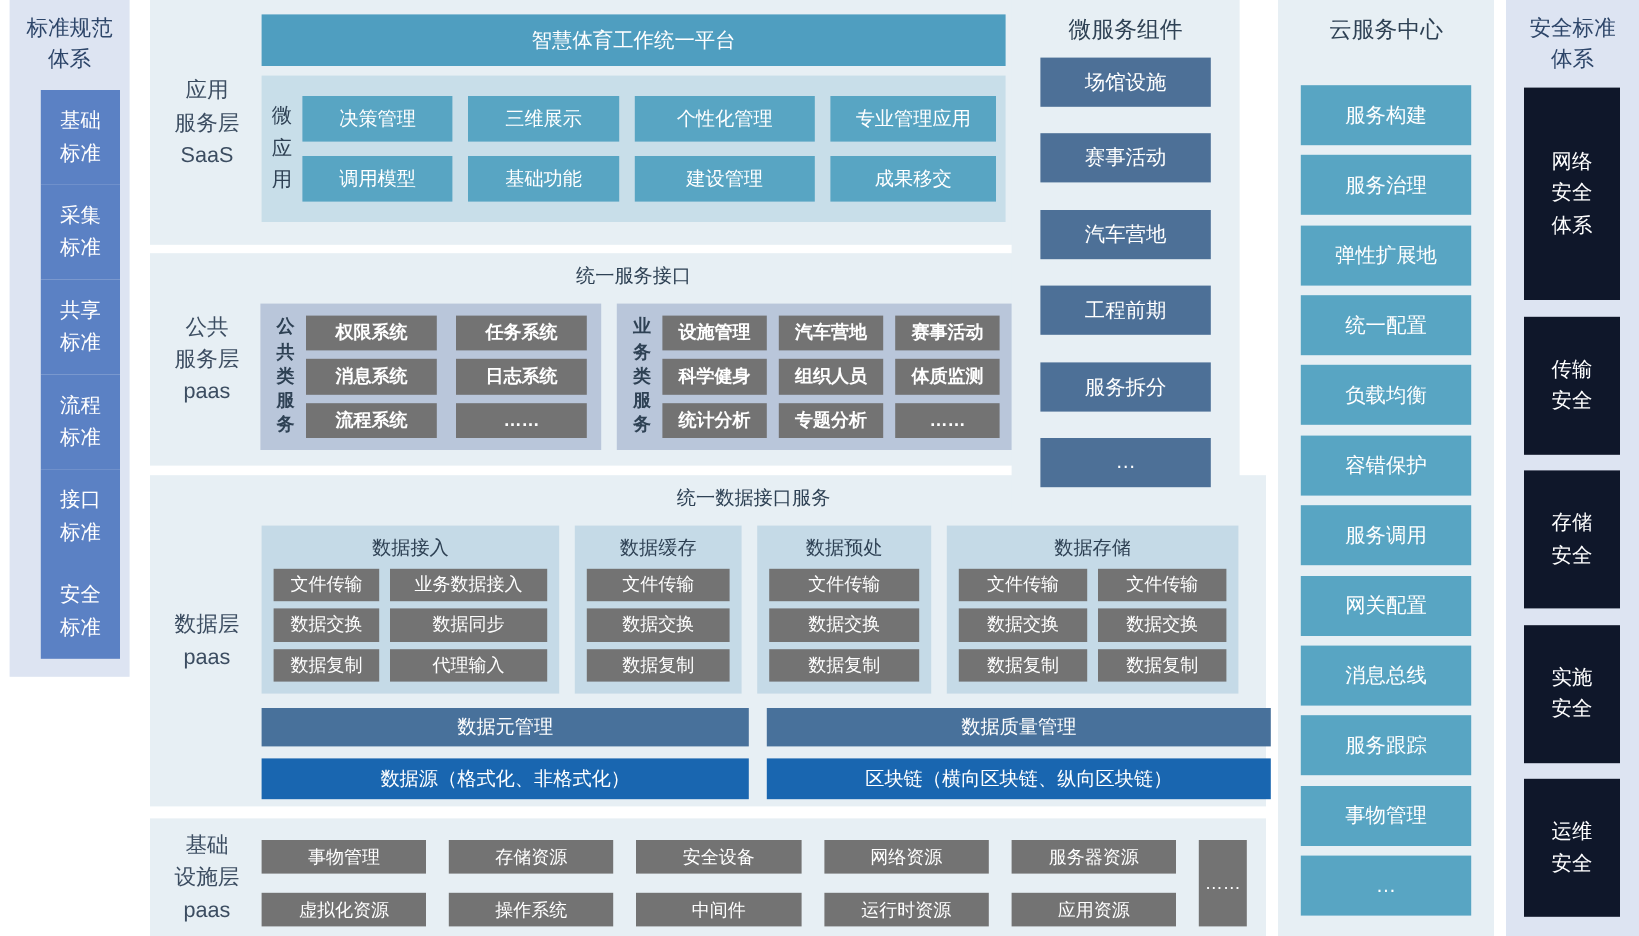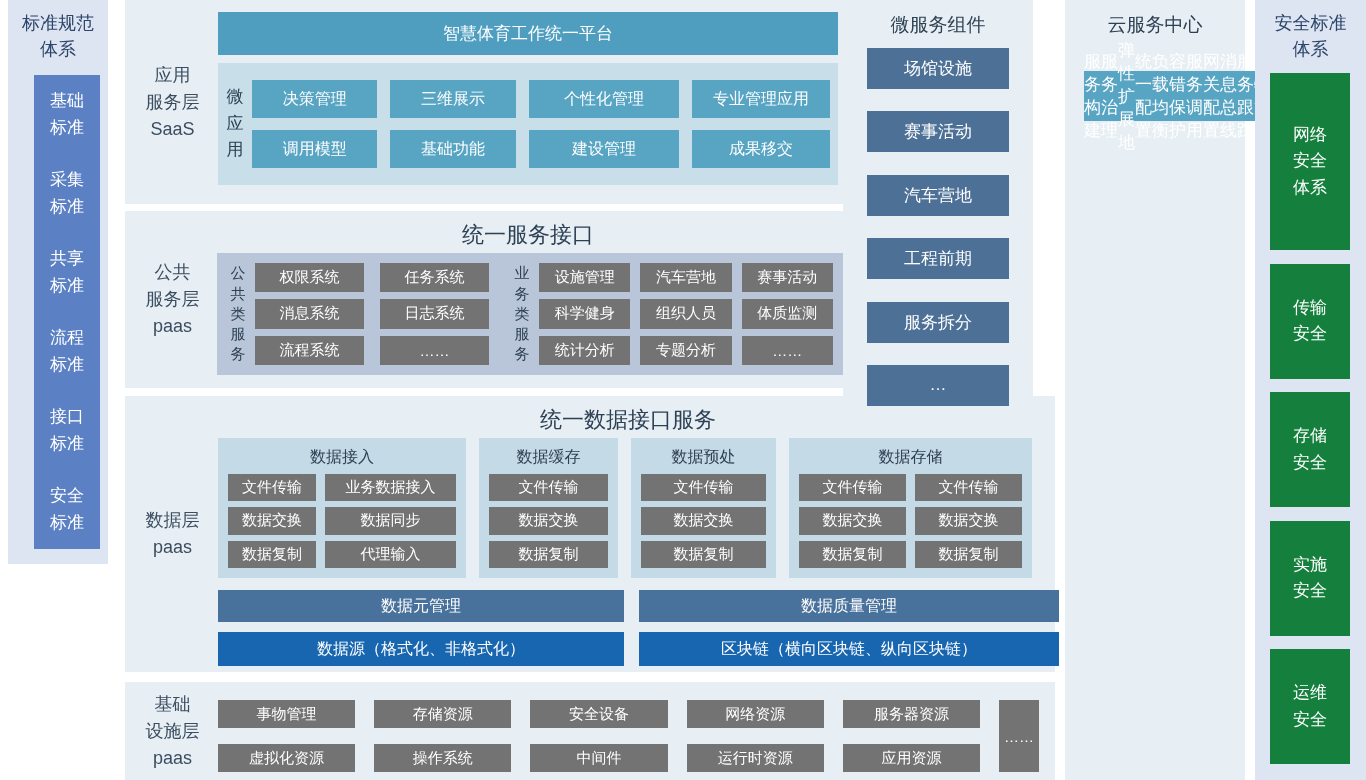--- a/index.html
+++ b/index.html
@@ -26,22 +26,22 @@
   .app-header{position:absolute;left:93px;right:17px;top:12px;height:43px;background:#4f9ec0;color:#fff;font-size:17px;}
   .micro-panel{position:absolute;left:93px;right:17px;top:63px;height:122px;background:#c8dee9;display:flex;}
   .vlabel{color:#2e4154;word-break:break-all;text-align:center;}
   .micro-vlabel{width:34px;align-self:center;font-size:17px;line-height:1.55;}
   .micro-vlabel span{display:inline-block;width:18px;}
   .micro-grid{flex:1;display:grid;grid-template-columns:1fr 1fr 1.2fr 1.1fr;gap:12px 13px;padding:17px 8px 17px 0;}
   .teal-btn{background:#58a5c3;color:#fff;font-size:16px;}
 
   
   #public-panel{left:125px;top:211px;width:730px;height:177px;}
-  .section-title{position:absolute;left:93px;right:17px;top:9px;text-align:center;font-size:22px;color:#2e4154;}
-  .pub-groups{position:absolute;left:92px;right:10px;top:42px;bottom:13px;display:flex;}
+  .section-title{position:absolute;left:93px;right:17px;top:9px;text-align:center;font-size:16px;color:#2e4154;}
+  .pub-groups{position:absolute;left:92px;right:10px;top:42px;bottom:13px;display:flex;gap:13px;font-weight:bold;}
   .group-gray{background:#b9c6da;display:flex;padding:8px 8px;}
   .g1{width:268px;}
   .g2{flex:1;}
   .group-vlabel{width:26px;align-self:center;font-size:15px;line-height:1.35;}
   .group-vlabel span{display:inline-block;width:16px;}
   .pub-grid1{flex:1;display:grid;grid-template-columns:1fr 1fr;gap:7px 16px;padding:2px 4px;}
   .pub-grid2{flex:1;display:grid;grid-template-columns:1fr 1fr 1fr;gap:7px 10px;padding:2px 4px;}
   .blue-btn{background:#737373;color:#fff;font-size:15px;}
 
   
@@ -68,27 +68,27 @@
   .infra-more{grid-column:6;grid-row:1 / span 2;}
 
   
   #micro-panel{left:819px;top:0;width:190px;height:424px;margin-left:24px;}
   .col-title{position:absolute;left:0;right:0;top:12px;text-align:center;font-size:19px;color:#2e4154;}
   .ms-boxes{position:absolute;left:24px;right:24px;top:48px;bottom:18px;display:flex;flex-direction:column;justify-content:space-between;}
   .slate-box{height:41px;background:#4d7097;color:#fff;font-size:17px;}
 
   
   #cloud-panel{left:1065px;top:0;width:180px;height:780px;}
-  .cl-boxes{position:absolute;left:19px;right:19px;top:71px;bottom:17px;display:flex;flex-direction:row;justify-content:space-between;}
+  .cl-boxes{position:absolute;left:19px;right:19px;top:71px;bottom:17px;display:flex;flex-direction:column;justify-content:space-between;}
   .cl-box{height:50px;background:#58a5c3;color:#fff;font-size:17px;}
 
   
   #right-sidebar{left:1255px;top:0;width:111px;height:780px;}
   .rs-boxes{position:absolute;left:15px;right:16px;top:73px;bottom:16px;display:flex;flex-direction:column;justify-content:space-between;}
-  .rs-box{background:#15803d;color:#fff;font-size:17px;line-height:1.55;height:115px;}
+  .rs-box{background:#0f172a;color:#fff;font-size:17px;line-height:1.55;height:115px;}
   .rs-box.tall{height:177px;}
 </style>
 </head>
 <body>
 
 <div id="screen">
 
   <div class="sidebar" id="left-sidebar" style="left:8px;top:0;width:100px;height:564px;">
     <div class="sb-title">标准规范
 体系</div>

